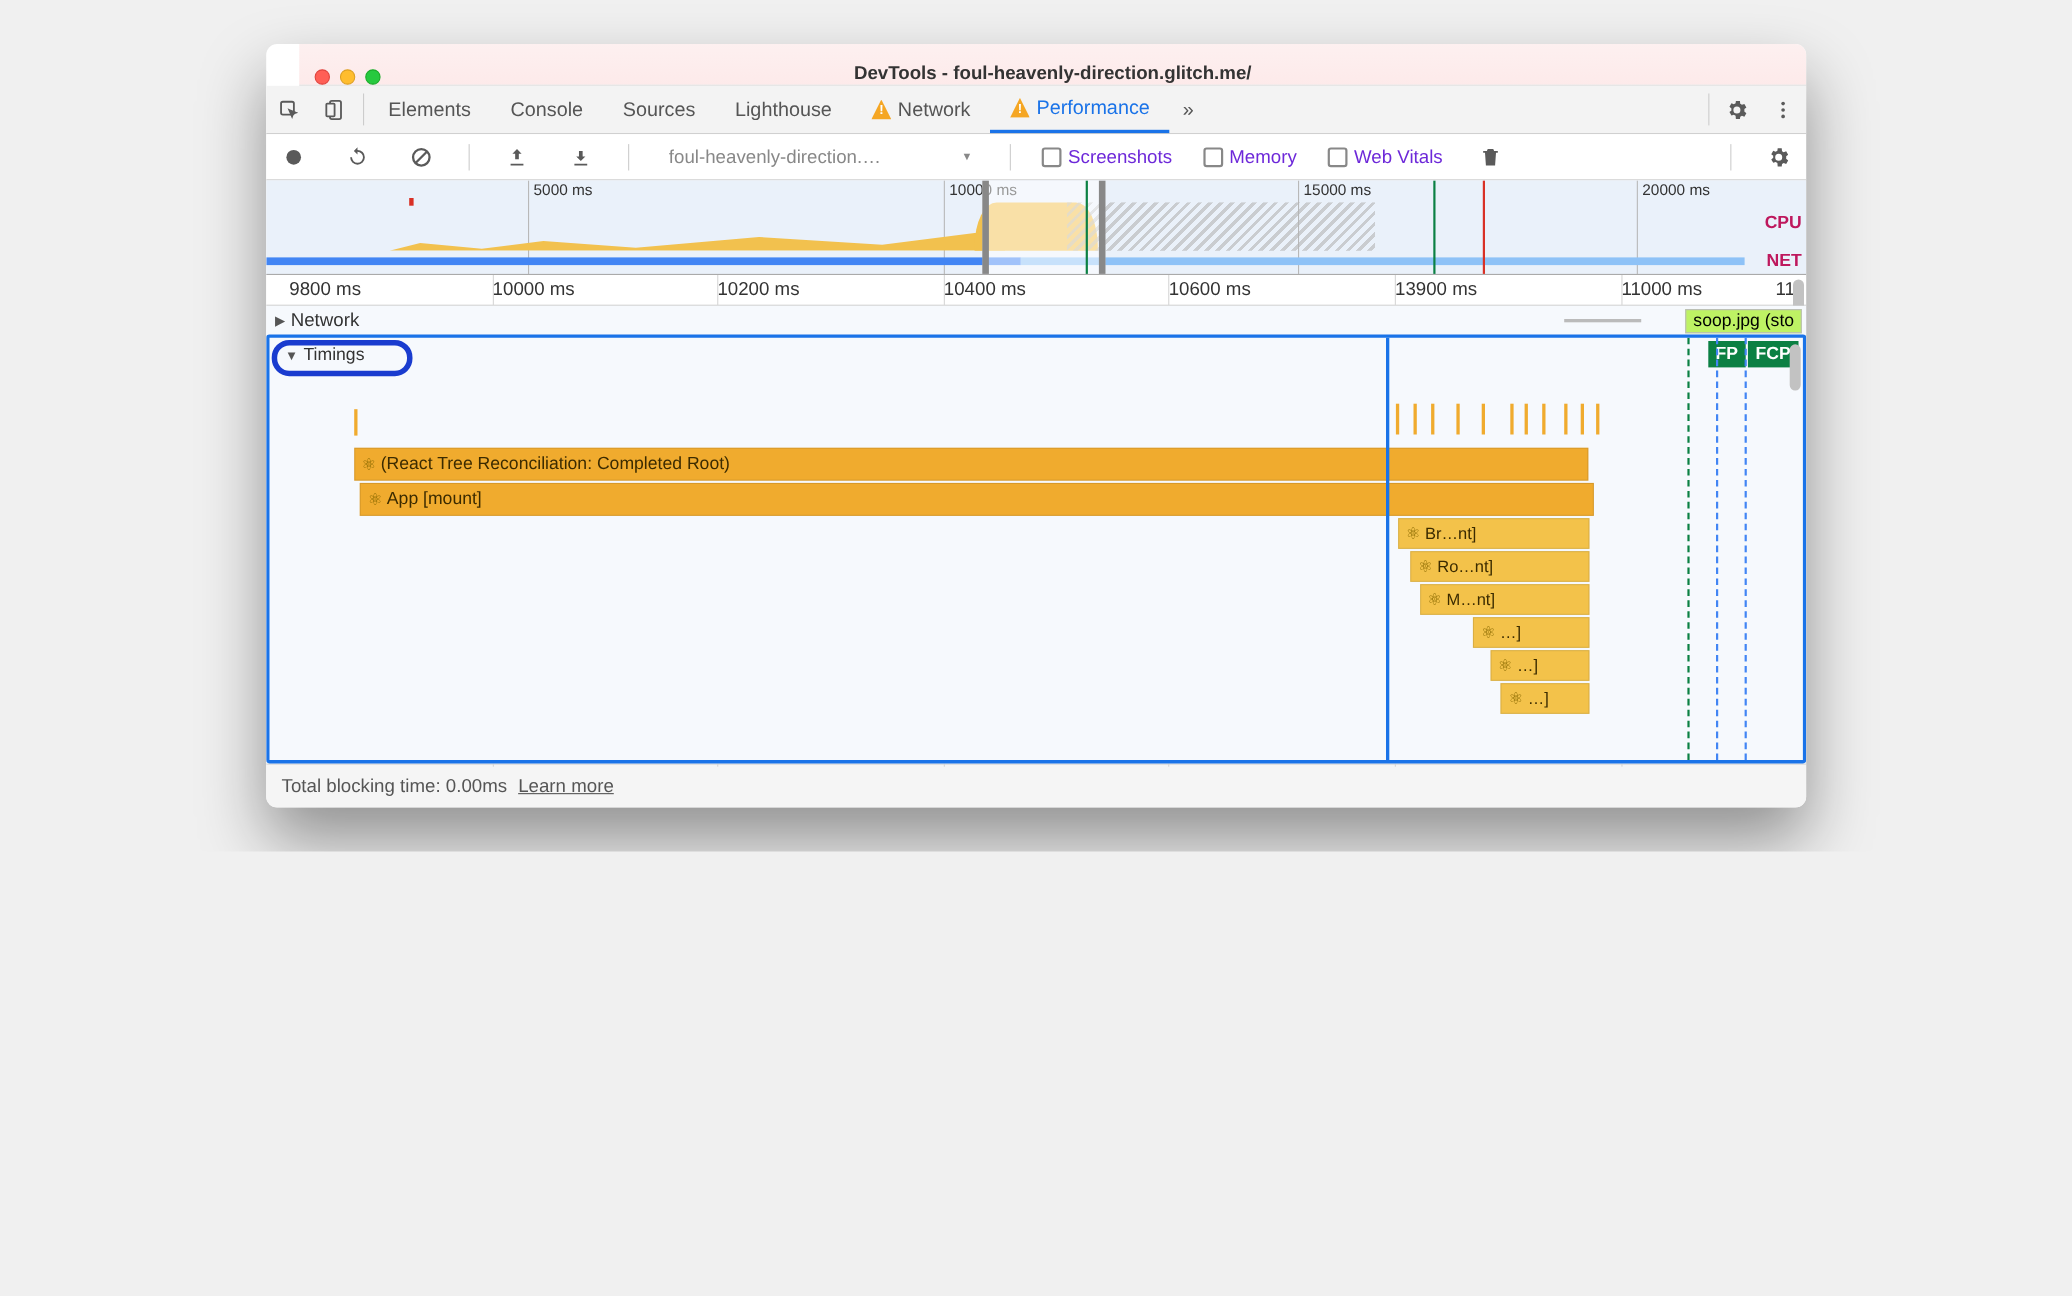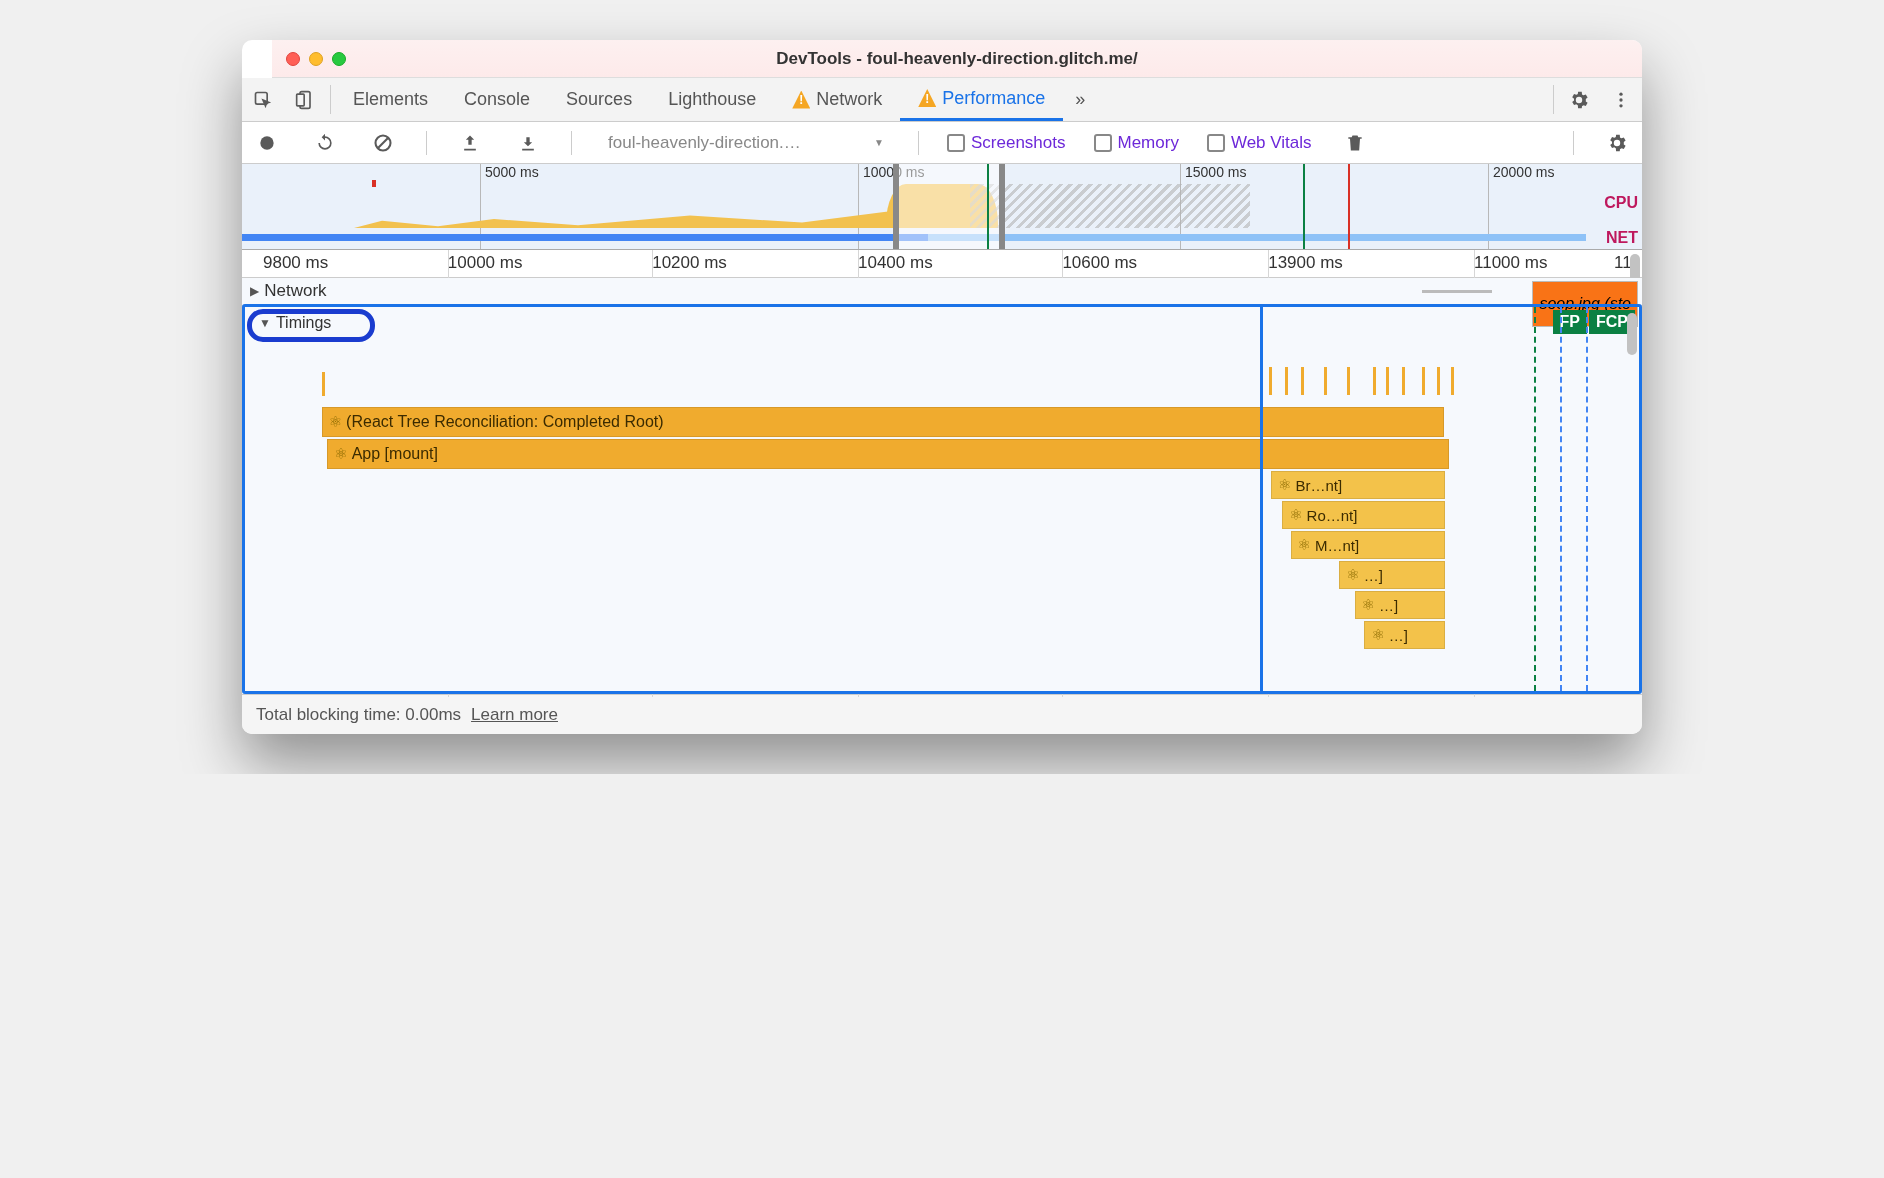--- a/index.html
+++ b/index.html
@@ -1,21 +1,21 @@
 <!DOCTYPE html>
 <html><head>
 <meta charset="utf-8">
 <style>
 * { margin: 0; padding: 0; box-sizing: border-box; font-family: -apple-system, "Helvetica Neue", Arial, sans-serif; }
 body { background: #f0f0f0; padding: 40px; }
 
 .win { width: 1400px; background: #fff; border-radius: 10px; box-shadow: 0 30px 60px rgba(0,0,0,.4); overflow: hidden; margin: 0 auto; }
 
 
-.tbar { height: 38px; background: linear-gradient(#fdf0f0, #fdeaea); display: flex; align-items: center; padding: 0 14px; border-bottom: 1px solid #ddd; margin-left: 30px; }
+.tbar { height: 38px; background: linear-gradient(#fdf0f0, #fdeaea); display: flex; align-items: flex-end; padding: 0 14px; border-bottom: 1px solid #ddd; margin-left: 30px; }
 .traffic { display: flex; gap: 9px; }
 .dot { width: 14px; height: 14px; border-radius: 50%; }
 .dot.red { background: #ff5f56; border: 1px solid #e0443e; }
 .dot.yel { background: #ffbd2e; border: 1px solid #dea123; }
 .dot.grn { background: #27c93f; border: 1px solid #1aab29; }
 .ttl { flex: 1; text-align: center; font-weight: 600; font-size: 17px; color: #333; }
 
 
 .tabs { height: 44px; display: flex; align-items: stretch; border-bottom: 1px solid #ccc; background: #f3f3f3; }
 .tabs .ico { width: 42px; display: flex; align-items: center; justify-content: center; color: #5a5a5a; }
@@ -238,21 +238,21 @@
     <span class="rt" style="left:98%">11</span>
     <div class="sb" style="right:2px; top:4px; width:10px; height:50px;"></div>
   </div>
 
   <div class="rows">
     <div class="row" style="height:28px;position:relative">
       <div class="rowhdr">
           <span class="tri">▶</span>
           <span>Network</span>
         </div>
-      <div style="position:absolute; right:4px; top:3px; background:#f97316; border:1px solid #bbb; padding:13px 6px; font-size:16px;font-style:italic;"><span>soop.jpg (sto</span></div>
+      <div style="position:absolute; right:4px; top:3px; background:#bef264; border:1px solid #bbb; padding:1px 6px; font-size:16px;"><span>soop.jpg (sto</span></div>
       <div style="position:absolute; right:150px; top:12px; width:70px; height:3px; background:#bbb;"></div>
     </div>
 
     <div class="timings">
       <div class="timcircle"></div>
       <div class="rowhdr" style="position:absolute;left:6px;top:4px;">
           <span class="tri">▼</span>
           <span style="font-size:16px">Timings</span>
         </div>
 

